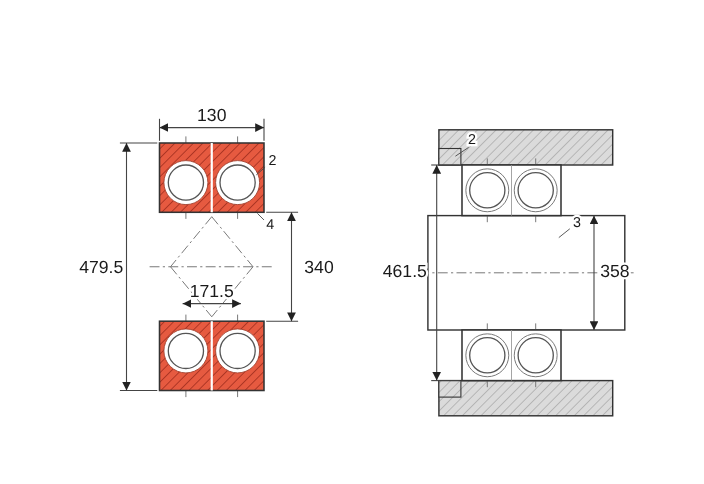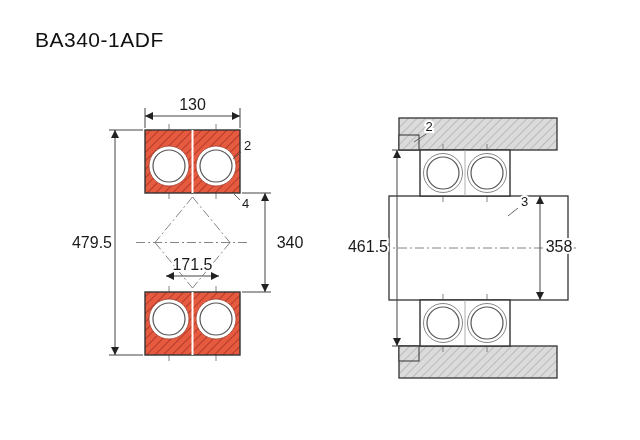--- a/index.html
+++ b/index.html
@@ -26,21 +26,20 @@
   }
   .dimtxt { font-size: 16px; }
   .callout { font-size: 13px; }
   .halo { paint-order: stroke; stroke: #ffffff; stroke-width: 4px; }
 </style>
 </head>
 <body>
 
 <div id="screen">
 
-  <div id="title">BA340-1ADF</div>
 
   <svg width="640" height="440" viewBox="0 0 640 440">
 
     <defs>
       <pattern id="redHatch" width="6" height="6" patternUnits="userSpaceOnUse" patternTransform="rotate(45)">
         <rect width="6" height="6" fill="#e65a40"></rect>
         <line x1="0" y1="0" x2="0" y2="6" stroke="#a83222" stroke-width="1.6"></line>
       </pattern>
       <pattern id="grayHatch" width="6" height="6" patternUnits="userSpaceOnUse" patternTransform="rotate(45)">
         <rect width="6" height="6" fill="#dbdbdb"></rect>

